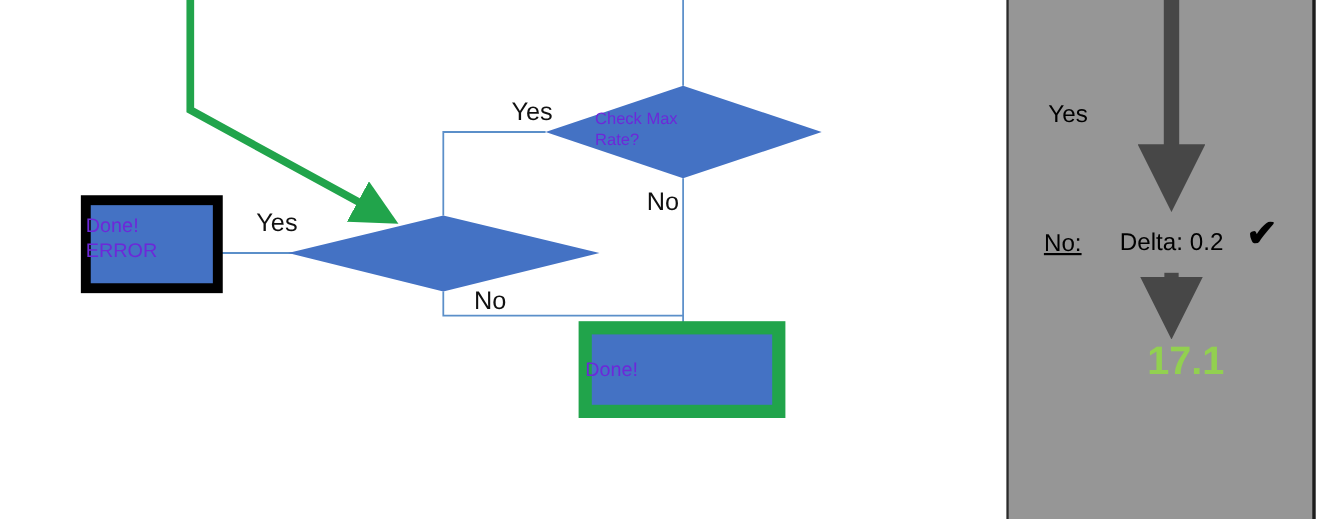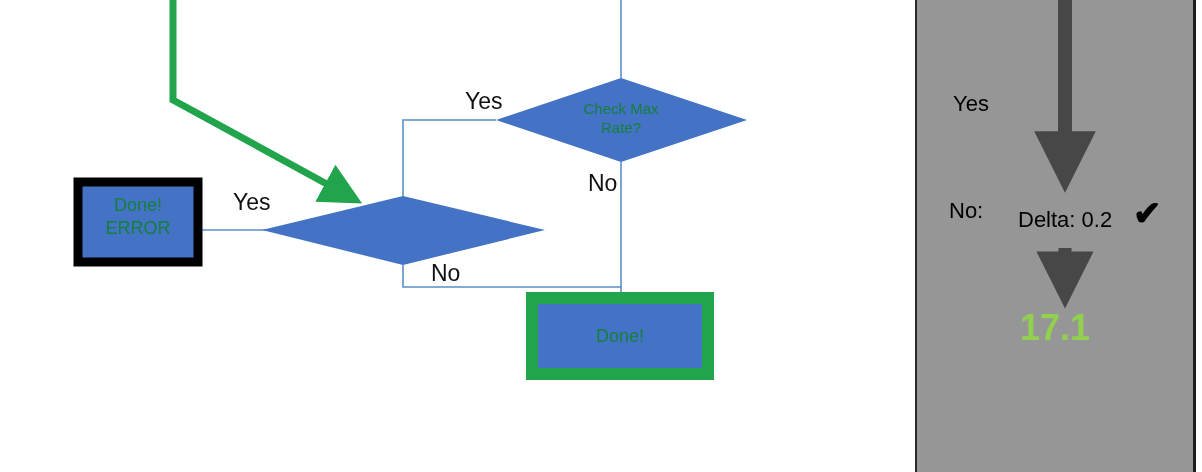--- a/index.html
+++ b/index.html
@@ -33,23 +33,23 @@
     white-space: pre;
     line-height: 1.16;
     color: #000000;
   }
   .lbl-edge {
     font-size: 23px;
     color: #111111;
   }
   .shape-text {
     position: absolute;
-    color: #15803d;
+    color: #6d28d9;
     font-size: 15px;
-    text-align: center;
+    text-align: left;
     line-height: 1.28;
     white-space: pre-line;
     pointer-events: none;
   }
   .shape-text.big {
     font-size: 18px;
   }
 
   
   #gray-panel {
@@ -68,20 +68,21 @@
     color: #000000;
     font-size: 22px;
     white-space: pre;
   }
   #panel-value {
     position: absolute;
     color: #92D050;
     font-size: 36px;
     font-weight: bold;
     white-space: pre;
+    margin-left: 23px;
   }
   #check-mark {
     position: absolute;
     color: #000000;
     font-size: 34px;
     line-height: 1;
     font-weight: bold;
   }
 </style>
 </head>
@@ -141,21 +142,21 @@
 
     <svg width="279" height="474" viewBox="0 0 279 474" style="position:absolute; left:0; top:0;">
 
       <line x1="148" y1="-10" x2="148" y2="164" stroke="#474747" stroke-width="14" marker-end="url(#grayhead)"></line>
 
       <line x1="148" y1="250" x2="148" y2="282" stroke="#474747" stroke-width="13" marker-end="url(#grayhead)"></line>
     </svg>
 
     <div class="panel-lbl" style="left:36px; top:93px;">Yes</div>
 
-    <div class="panel-lbl" style="left:32px; top:200px;">No:</div>
+    <div class="panel-lbl" style="left:32px; top:210px;text-decoration:underline;">No:</div>
 
     <div class="panel-lbl" style="left:101px; top:209px;">Delta: 0.2</div>
 
     <div id="check-mark" style="left:216px; top:198px;">✔</div>
 
     <div id="panel-value" style="left:103px; top:309px;">17.1</div>
 
   </div>
 
 </div>

